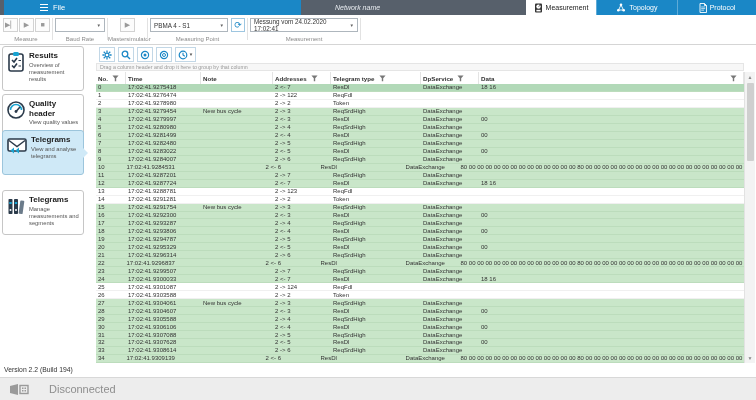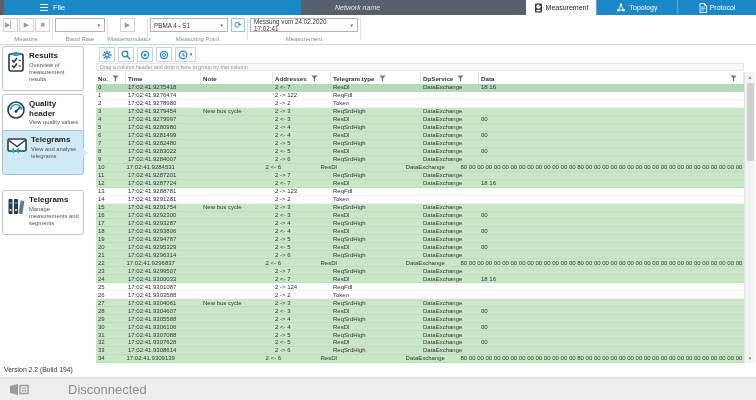--- a/index.html
+++ b/index.html
@@ -75,21 +75,21 @@
   .varrow{position:absolute;left:0;width:10px;height:10px;font-size:5px;color:#888;text-align:center;
           line-height:10px;background:#f3f3f3;cursor:pointer}
   .varrow.up{top:0}.varrow.down{bottom:0}
   .vthumb{position:absolute;left:1.5px;top:11px;width:7px;height:78px;background:#cfcfcf;border-radius:1px;cursor:grab}
 
   
   .version{position:absolute;left:4px;top:366px;font-size:6.8px;color:#333}
   .statusbar{position:absolute;left:0;right:0;bottom:0;height:22px;background:#ededed;
              border-top:1px solid #d8d8d8;display:flex;align-items:center}
   .conn-icon{margin-left:8px;display:flex;align-items:center}
-  .status-text{margin-left:34px;font-size:13px;color:#8e8e8e}
+  .status-text{margin-left:15px;font-size:11px;color:#8e8e8e}
 </style>
 </head>
 <body>
 
 <div class="titlebar">
   <div class="menu-zone">
     <span class="burger">
         <i></i>
         <i></i>
         <i></i>

